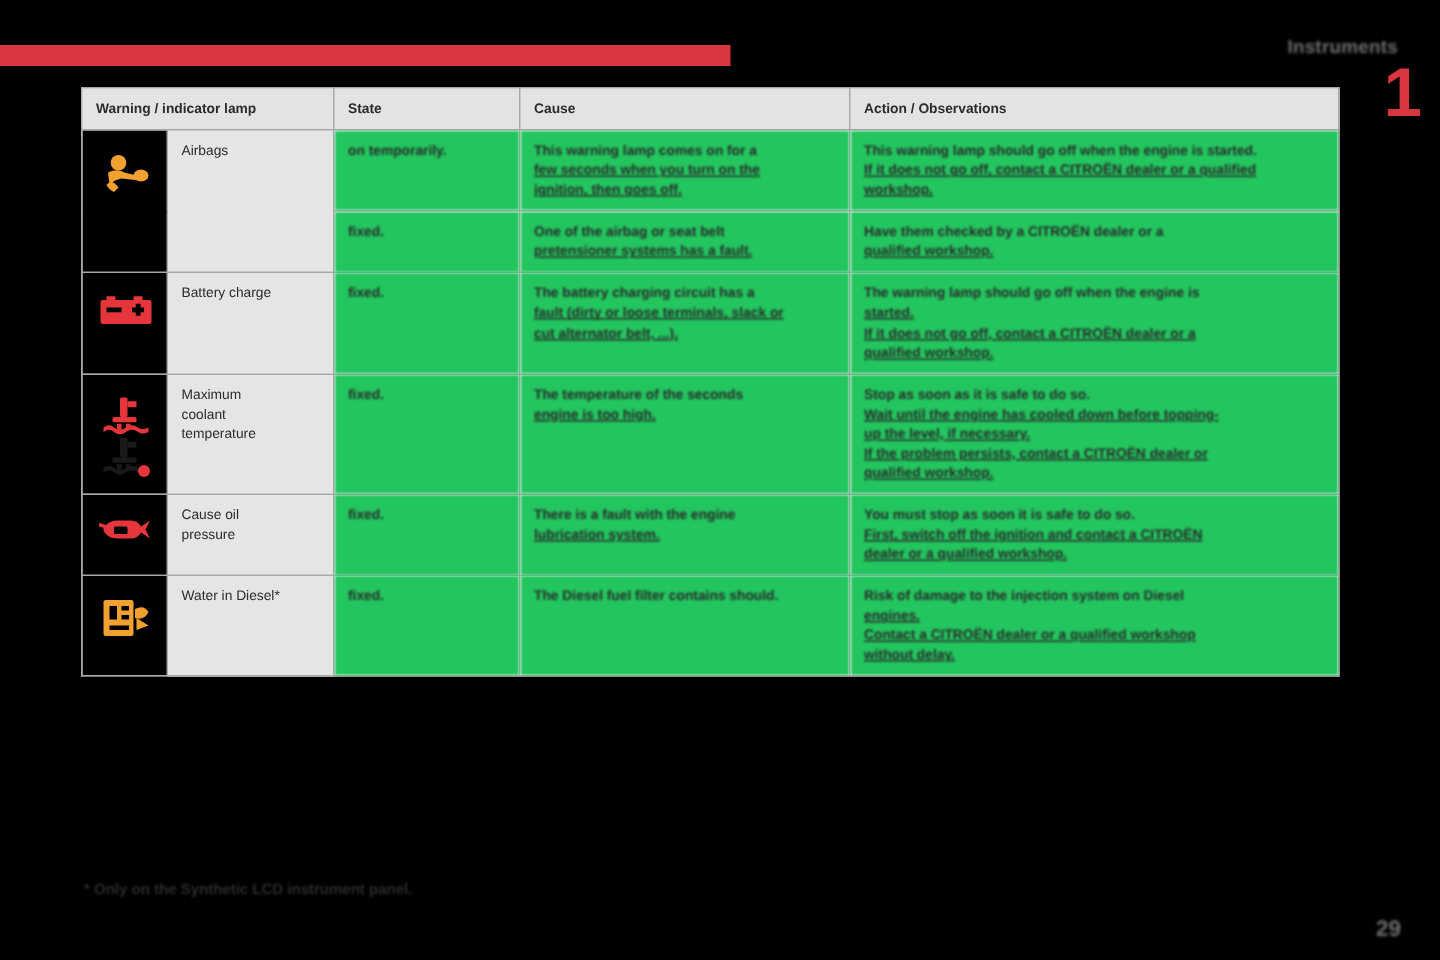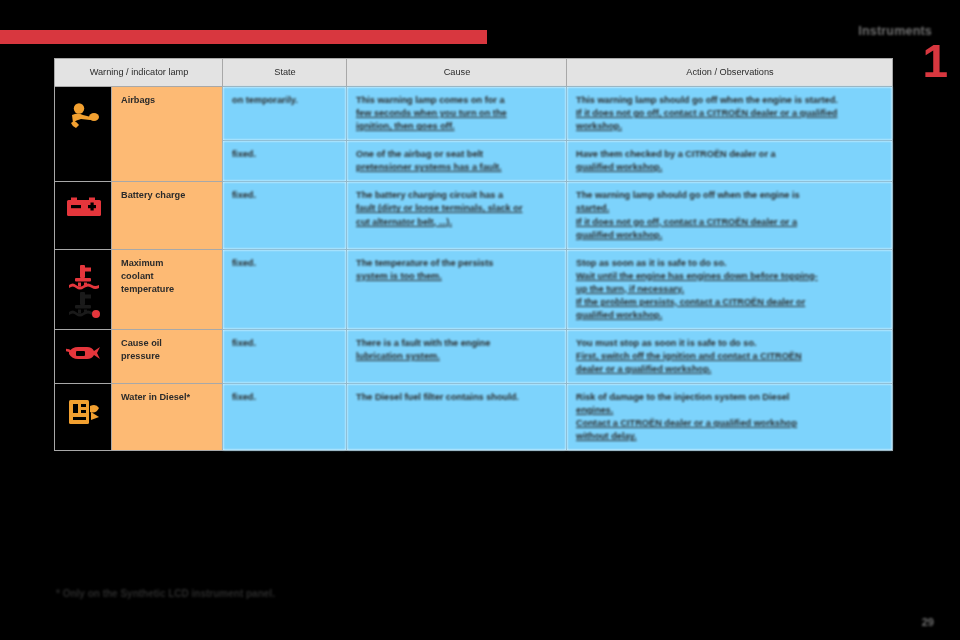--- a/index.html
+++ b/index.html
@@ -74,50 +74,50 @@
     border: 1px solid #a8a8a8;
     vertical-align: top;
     padding: 7px 8px 7px 9px;
     font-size: 9.2px;
     line-height: 1.42;
     color: #2b2b2b;
   }
 
   thead th {
     background: #e3e3e3;
-    font-weight: normal;
+    font-weight: bold;
     font-size: 10.2px;
     color: #2b2b2b;
     padding-top: 10px;
     padding-bottom: 10px;
-    text-align: center;
+    text-align: left;
     filter: none;
   }
 
   
   col.c-icon  { width: 57px; }
   col.c-name  { width: 111px; }
   col.c-state { width: 124px; }
   col.c-cause { width: 220px; }
   col.c-act   { width: 326px; }
 
   td.icon-cell {
     background: #000000;
     padding: 0;
     text-align: center;
     vertical-align: top;
   }
   td.name-cell {
-    background: #fdba74;
-    font-weight: bold;
+    background: #e5e5e5;
+    font-weight: normal;
     font-size: 10.2px;
     color: #2b2b2b;
   }
   td.body-cell {
-    background: #7dd3fc;
+    background: #22c55e;
     font-weight: bold;
     filter: blur(0.85px);
   }
   td.body-cell p { margin: 0; }
   td.body-cell p + p { margin-top: 0; text-decoration: underline; }
 
   
   .icon-stack {
     display: flex;
     flex-direction: column;
@@ -137,21 +137,21 @@
     color: #2b2b2b;
     filter: blur(0.85px);
     white-space: nowrap;
   }
 
   
   .page-number {
     position: absolute;
     right: 26px;
     bottom: 12px;
-    font-size: 11px;
+    font-size: 15px;
     font-weight: bold;
     color: #6f6f6f;
     filter: blur(0.9px);
   }
   .watermark {
     position: absolute;
     right: 14px;
     bottom: 8px;
     font-size: 26px;
     color: #9a9a9a;
@@ -285,27 +285,27 @@
             </td>
             <td class="name-cell" rowspan="1">
               <div>Maximum</div>
               <div>coolant</div>
               <div>temperature</div>
             </td>
             <td class="body-cell">
               <p>fixed.</p>
             </td>
             <td class="body-cell">
-              <p>The temperature of the persists</p>
-              <p>system is too them.</p>
+              <p>The temperature of the seconds</p>
+              <p>engine is too high.</p>
             </td>
             <td class="body-cell">
               <p>Stop as soon as it is safe to do so.</p>
-              <p>Wait until the engine has engines down before topping-</p>
-              <p>up the turn, if necessary.</p>
+              <p>Wait until the engine has cooled down before topping-</p>
+              <p>up the level, if necessary.</p>
               <p>If the problem persists, contact a CITROËN dealer or</p>
               <p>qualified workshop.</p>
             </td>
           </tr>
           <tr>
             <td class="icon-cell" rowspan="1">
               <div class="icon-stack">
                 <svg width="38" height="20" viewBox="0 0 38 20">
                   <path d="M4 8 q3 -5 9 -5 h9 q5 0 7 4 l6 -4 -3 6 3 6 -6 -4 q-2 4 -7 4 h-9 q-6 0 -9 -5 Z" fill="#e5363c"></path>
                   <rect x="11" y="7" width="9" height="5" rx="1" fill="#000"></rect>

